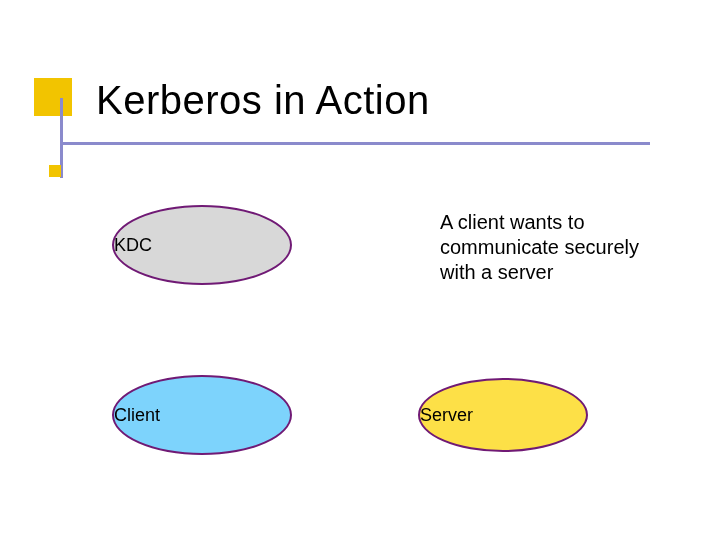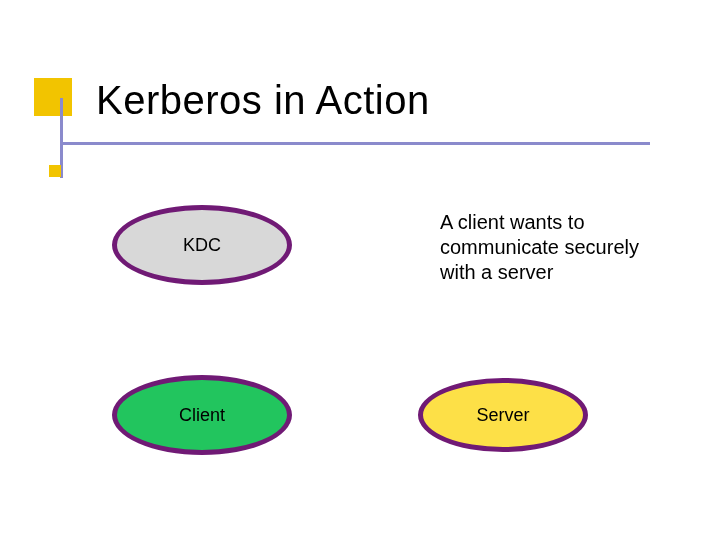--- a/index.html
+++ b/index.html
@@ -50,41 +50,40 @@
     position: absolute;
     left: 96px;
     top: 78px;
     font-family: Verdana, sans-serif;
     font-size: 40px;
     letter-spacing: 0.5px;
   }
   
   .node {
     position: absolute;
-    border: 5px solid #701a75;
+    border: 2px solid #701a75;
     border-radius: 50%;
     display: flex;
     align-items: center;
-    justify-content: center;
     font-size: 18px;
     box-sizing: border-box;
   }
   .kdc {
     left: 112px;
     top: 205px;
     width: 180px;
     height: 80px;
     background: #d8d8d8;
   }
   .client {
     left: 112px;
     top: 375px;
     width: 180px;
     height: 80px;
-    background: #22c55e;
+    background: #7dd3fc;
   }
   .server {
     left: 418px;
     top: 378px;
     width: 170px;
     height: 74px;
     background: #fde047;
   }
   .caption {
     position: absolute;

